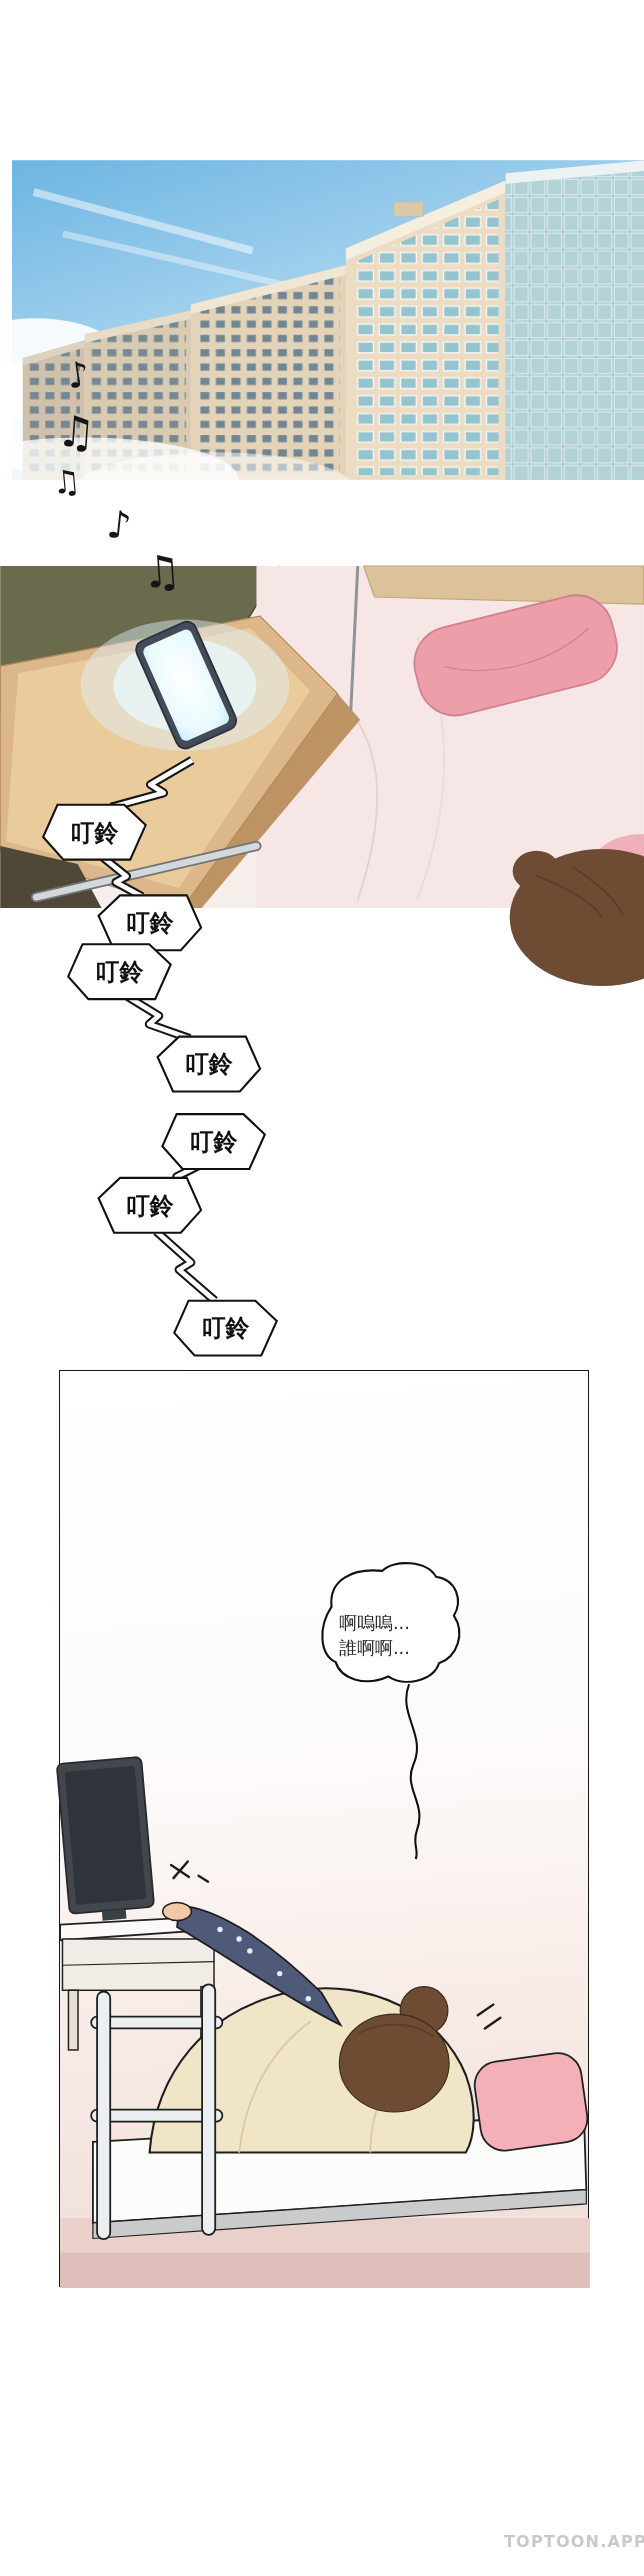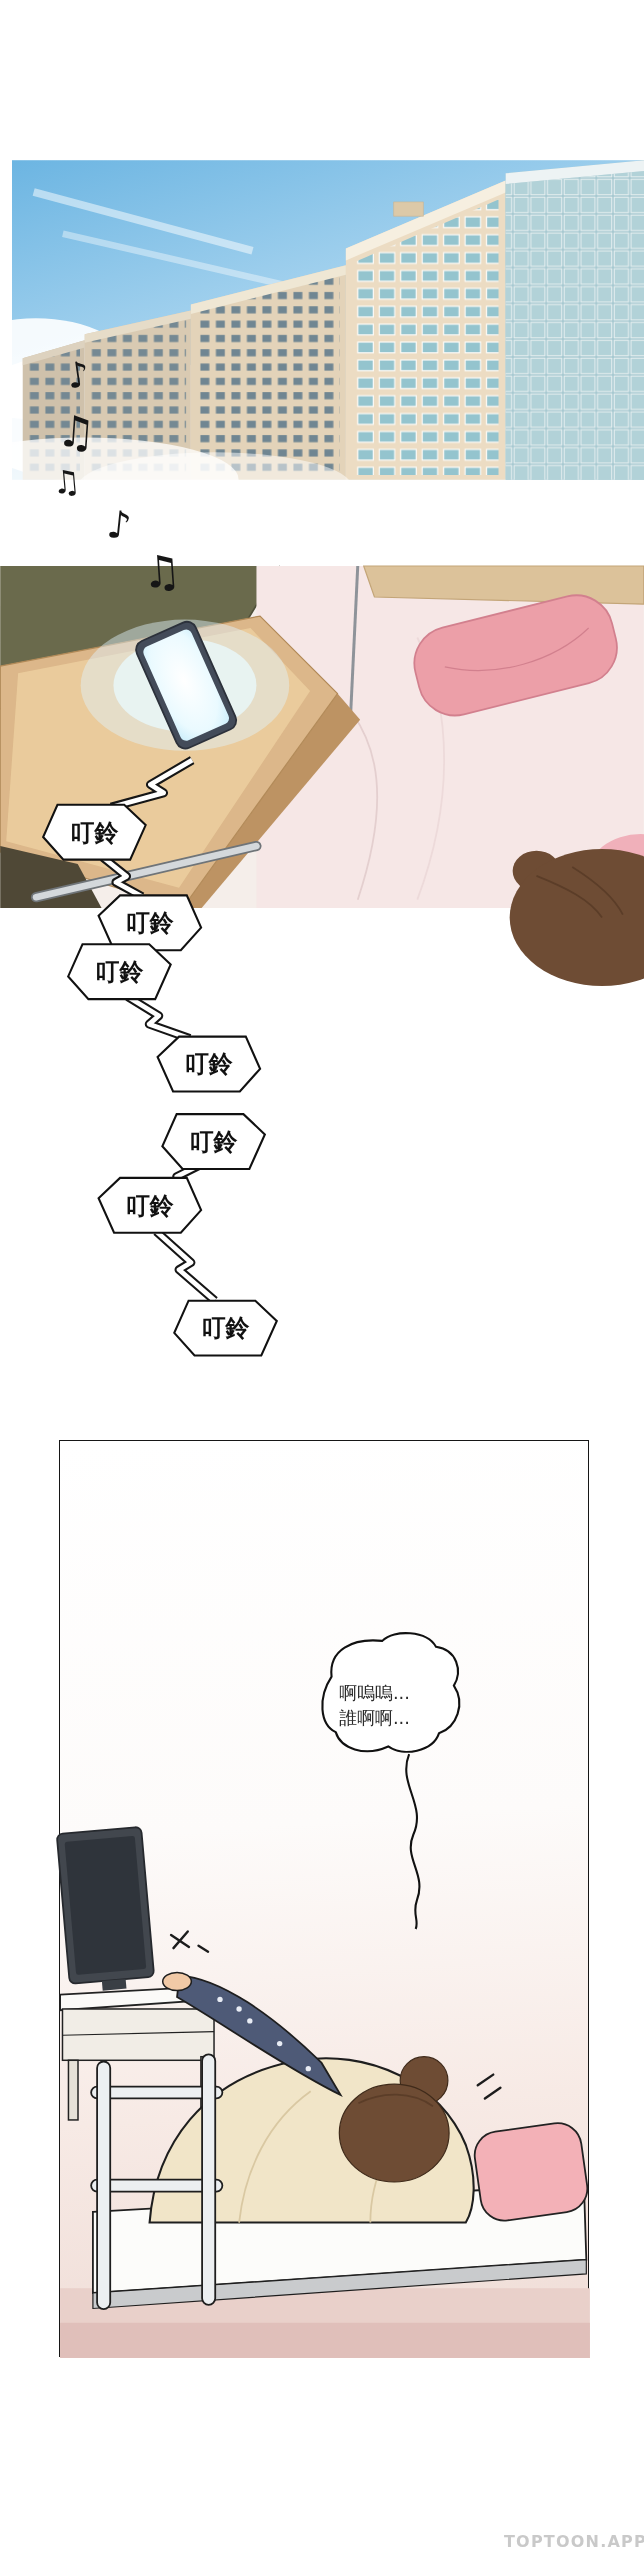--- a/index.html
+++ b/index.html
@@ -175,21 +175,21 @@
     <g transform="translate(251,722)">
       <polygon points="62,-46 -50,-46 -86,-12 -60,46 52,46 86,8" fill="#ffffff" stroke="#111111" stroke-width="3.5"></polygon>
       <text class="sfx-text" text-anchor="middle" y="14">叮鈴</text>
     </g>
     <g transform="translate(378,928)">
       <polygon points="-62,-46 50,-46 86,-12 60,46 -52,46 -86,8" fill="#ffffff" stroke="#111111" stroke-width="3.5"></polygon>
       <text class="sfx-text" text-anchor="middle" y="14">叮鈴</text>
     </g>
   </svg>
 
-  <div class="panel3" style="left:59px;top:1440px;width:530px;height:917px">
+  <div class="panel3" style="left:59px;top:1370px;width:530px;height:917px">
     <svg width="530" height="917" viewBox="0 0 888 1537">
 
       <rect x="0" y="1420" width="888" height="117" fill="#e9d0ca"></rect>
       <rect x="0" y="1478" width="888" height="59" fill="#e0bfba"></rect>
 
       <g transform="rotate(-5 80 790)">
         <rect x="6" y="652" width="142" height="252" rx="10" fill="#42474e" stroke="#26292e" stroke-width="3"></rect>
         <rect x="18" y="666" width="118" height="224" rx="4" fill="#2f343b"></rect>
         <rect x="60" y="904" width="40" height="16" fill="#3a3f45"></rect>
       </g>

